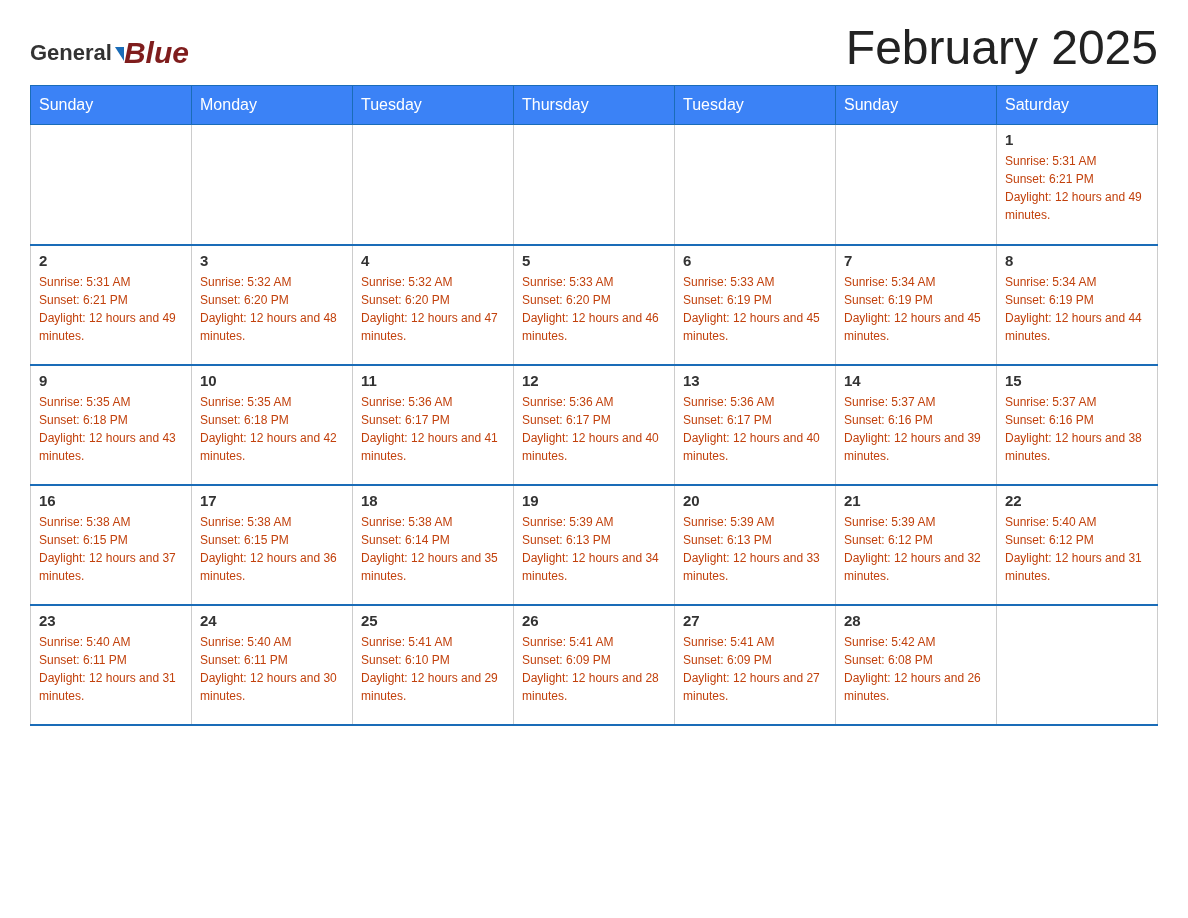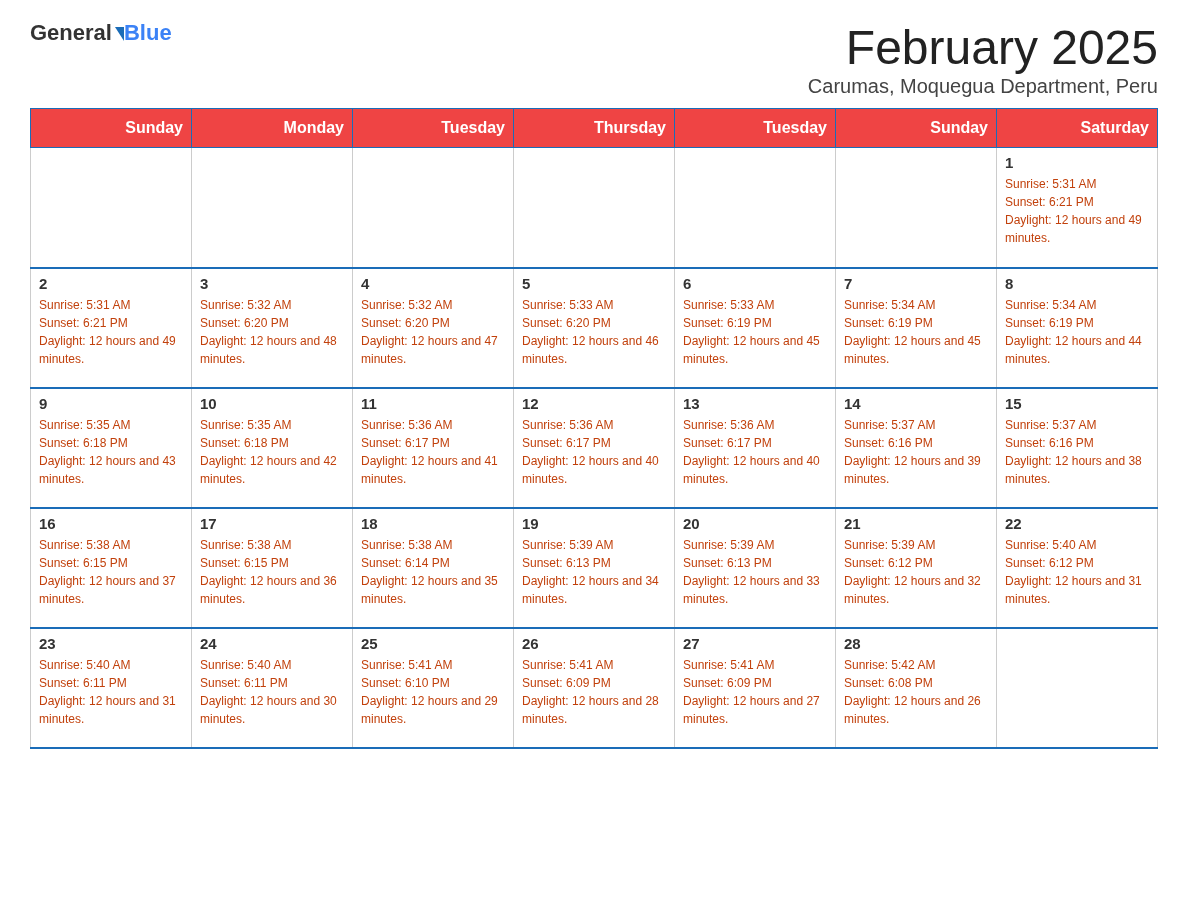--- a/index.html
+++ b/index.html
@@ -12,56 +12,57 @@
     }
     .header-area {
       display: flex;
       justify-content: space-between;
       align-items: flex-start;
       margin-bottom: 10px;
     }
     .logo {
       display: flex;
       align-items: center;
-      margin-top: 0;
+      margin-top: 16px;
     }
     .logo-text-general {
       font-size: 22px;
       font-weight: bold;
       color: #333;
     }
     .logo-text-blue {
-      font-size: 22px;
+      font-size: 30px;
       font-weight: bold;
-      color: #3b82f6;
+      color: #7f1d1d;
+      font-style: italic;
     }
     .title-area {
       text-align: right;
     }
     .main-title {
       font-size: 48px;
       font-weight: normal;
       color: #222;
     }
     .subtitle {
       font-size: 20px;
       color: #444;
     }
     table {
       width: 100%;
       border-collapse: collapse;
       table-layout: fixed;
     }
     thead tr th {
-      background-color: #ef4444;
+      background-color: #3b82f6;
       color: #fff;
       padding: 10px 8px;
       font-size: 16px;
-      font-weight: bold;
-      text-align: right;
+      font-weight: normal;
+      text-align: left;
       border: 1px solid #1a6cb8;
     }
     tbody tr td {
       border: 1px solid #ccc;
       vertical-align: top;
       padding: 6px 8px;
       font-size: 12.5px;
       color: #333;
       min-height: 100px;
       height: 120px;
@@ -88,21 +89,20 @@
 <div class="header-area">
   <div class="logo">
       <div style="display: flex; align-items: center;">
         <span class="logo-text-general">General</span>
         <span style="display: inline-block; width: 0px; height: 0px; border-left: 9px solid transparent; border-right: 0px solid transparent; border-top: 14px solid rgb(26, 108, 184); margin-left: 3px; margin-bottom: -2px;"></span>
       </div>
       <div><span class="logo-text-blue">Blue</span></div>
     </div>
   <div class="title-area">
     <div class="main-title">February 2025</div>
-    <div class="subtitle">Carumas, Moquegua Department, Peru</div>
   </div>
 </div>
 
 <table>
   <thead>
     <tr>
       <th>Sunday</th>
       <th>Monday</th>
       <th>Tuesday</th>
       <th>Thursday</th>

